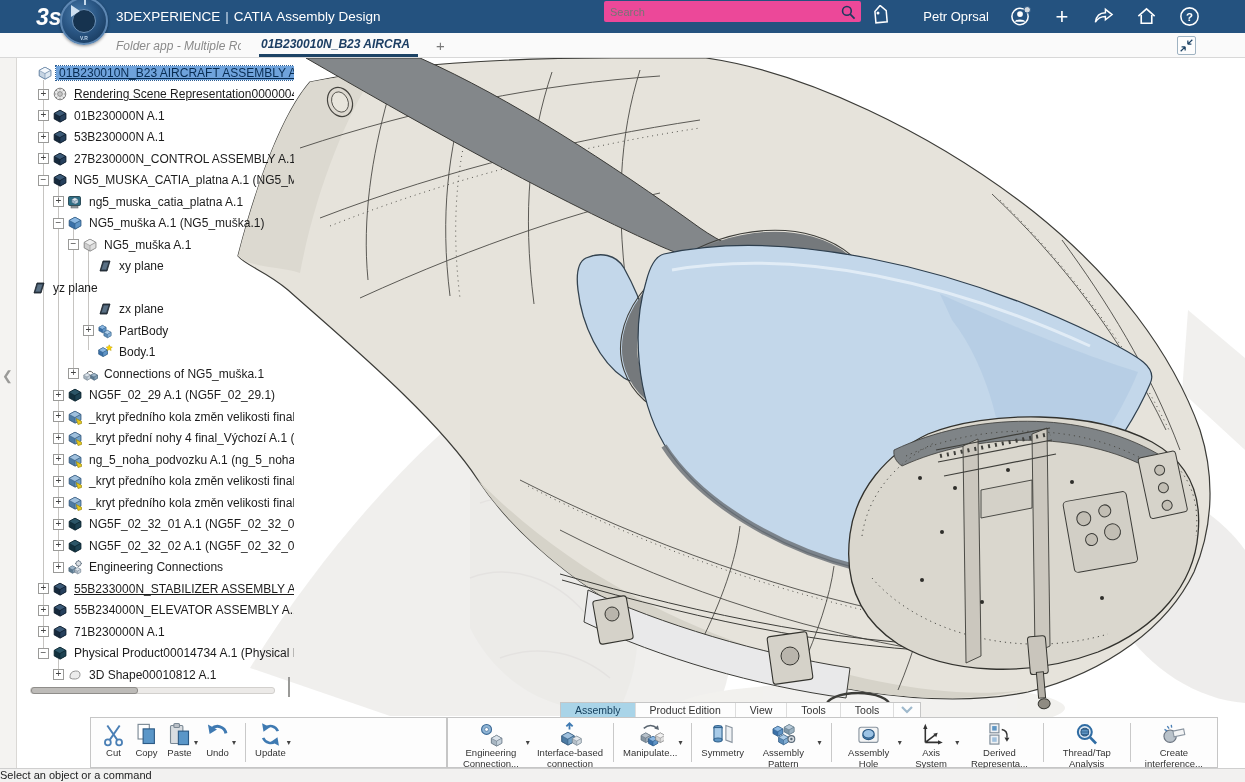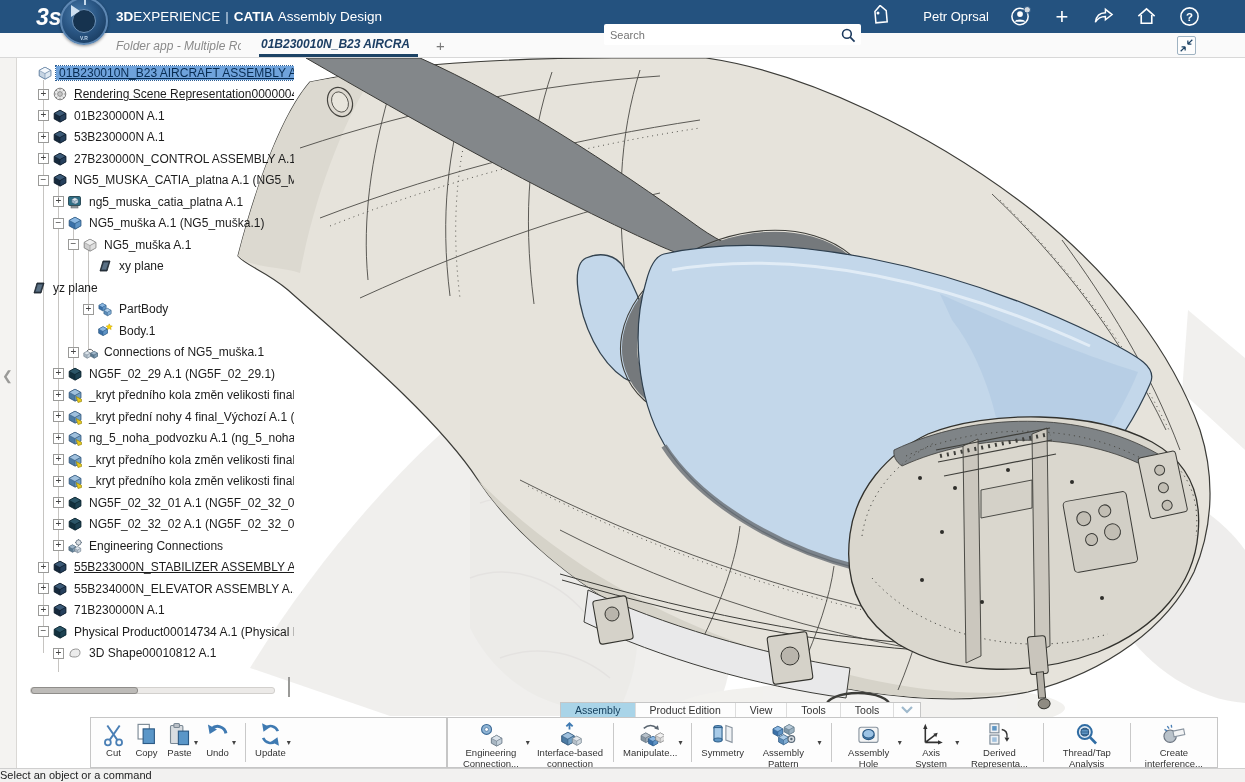--- a/index.html
+++ b/index.html
@@ -14,23 +14,23 @@
   #compass { position:absolute; left:60px; top:-3px; width:48px; height:48px; border-radius:50%;
              background:radial-gradient(circle at 40% 35%, #4a7cab 0%, #2a5684 45%, #12304f 100%);
              border:2px solid #5d87b3; z-index:30; box-shadow:0 1px 3px rgba(0,0,0,.4); }
   #compass .inner { position:absolute; left:10px; top:10px; width:24px; height:24px; border-radius:50%;
              background:#16334f; border:1px solid #6f94ba; }
   #compass .play { position:absolute; left:9px; top:6px; width:0; height:0;
              border-left:9px solid #cfe0f0; border-top:6px solid transparent; border-bottom:6px solid transparent; }
   #compass .vr { position:absolute; left:0; right:0; bottom:2px; text-align:center; font-size:5px; color:#bcd3e8; font-weight:bold; }
   #compass .tick { position:absolute; left:22px; top:1px; width:2px; height:5px; background:#c5d8ea; }
   #appTitle { position:absolute; left:116px; top:0; height:33px; line-height:33px; color:#fff; font-size:13.5px; white-space:nowrap; }
-  #appTitle b { font-weight:bold; }
+  #appTitle b { font-weight:normal; }
   #appTitle .sep { margin:0 5px; color:#cfe0ef; }
-  #searchBox { position:absolute; left:604px; top:24px; width:257px; height:21px; background:#ffffff; border-radius:2px;
+  #searchBox { position:absolute; left:604px; top:1px; width:257px; height:21px; background:#ec4899; border-radius:2px;
                display:flex; align-items:center; }
   #searchBox input { flex:1; border:none; outline:none; font-size:11px; padding:0 6px; color:#333; background:transparent; font-family:inherit; }
   #searchBox svg { margin-right:5px; }
   .hicon { position:absolute; top:5px; width:24px; height:24px; cursor:pointer; }
   #userArea { position:absolute; right:44px; top:0; height:33px; display:flex; align-items:center; gap:20px; color:#fff; }
   #userName { font-size:13px; }
   .uicon { width:23px; height:23px; position:relative; }
   #plusGlyph { font-size:22px; font-weight:300; line-height:23px; text-align:center; width:20px; }
 
   
@@ -411,20 +411,30 @@
             <div class="texp none"></div>
             <span class="ticon">
               <svg width="16" height="16" viewBox="0 0 16 16">
                 <polygon points="3,13 6,3 13,3 10,13" fill="#33414f" stroke="#101820" stroke-width="0.8"></polygon>
                 <polygon points="4.6,11.4 6.9,4.6 11.4,4.6 9.1,11.4" fill="#5a7084"></polygon>
               </svg>
             </span>
             <span class="tlabel">yz plane</span>
           </div>
           <div class="trow" style="padding-left: 66px;">
+            <div class="texp none"></div>
+            <span class="ticon">
+              <svg width="16" height="16" viewBox="0 0 16 16">
+                <polygon points="3,13 6,3 13,3 10,13" fill="#33414f" stroke="#101820" stroke-width="0.8"></polygon>
+                <polygon points="4.6,11.4 6.9,4.6 11.4,4.6 9.1,11.4" fill="#5a7084"></polygon>
+              </svg>
+            </span>
+            <span class="tlabel">zx plane</span>
+          </div>
+          <div class="trow" style="padding-left: 66px;">
             <div class="texp">+</div>
             <span class="ticon">
               <svg width="16" height="16" viewBox="0 0 16 16">
                 <g transform="translate(0.5,1) scale(0.62)">
                   <polygon points="8,2.2 13.8,5.4 13.8,10.9 8,14.1 2.2,10.9 2.2,5.4" fill="#3a70a8" stroke="#2a567f" stroke-width="0.9"></polygon>
                   <polygon points="2.2,5.4 8,2.2 13.8,5.4 8,8.6" fill="#8cb8e2" stroke="#2a567f" stroke-width="0.5"></polygon>
                   <polygon points="8,8.6 13.8,5.4 13.8,10.9 8,14.1" fill="#5f94c6" stroke="#2a567f" stroke-width="0.5"></polygon>
                 </g>
                 <g transform="translate(5.5,6) scale(0.62)">
                   <polygon points="8,2.2 13.8,5.4 13.8,10.9 8,14.1 2.2,10.9 2.2,5.4" fill="#5b8cb8" stroke="#2a567f" stroke-width="0.9"></polygon>

